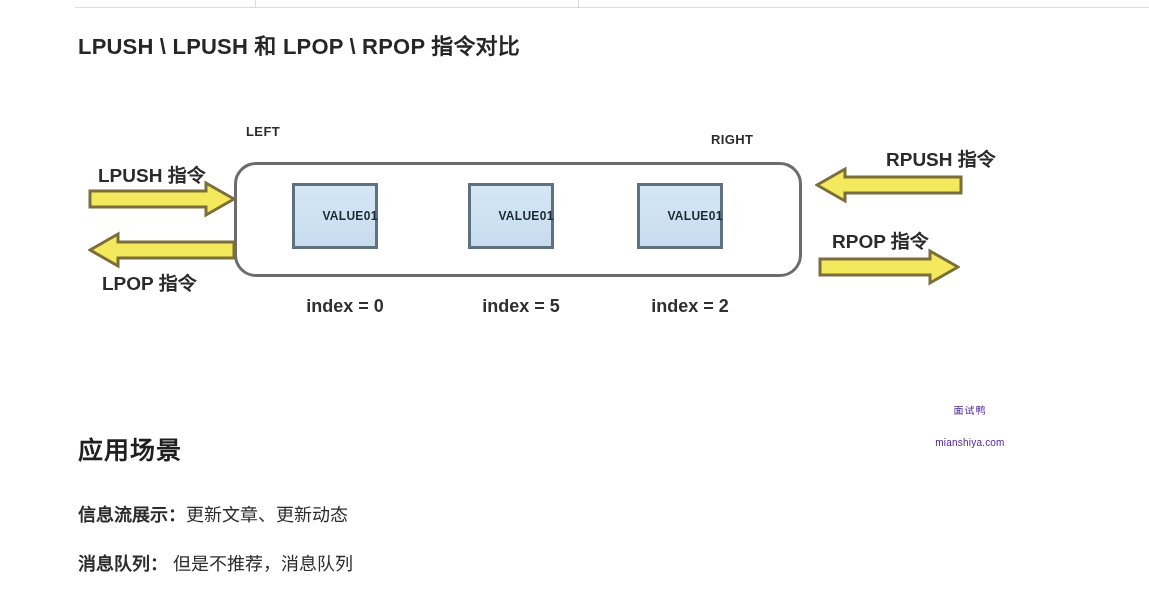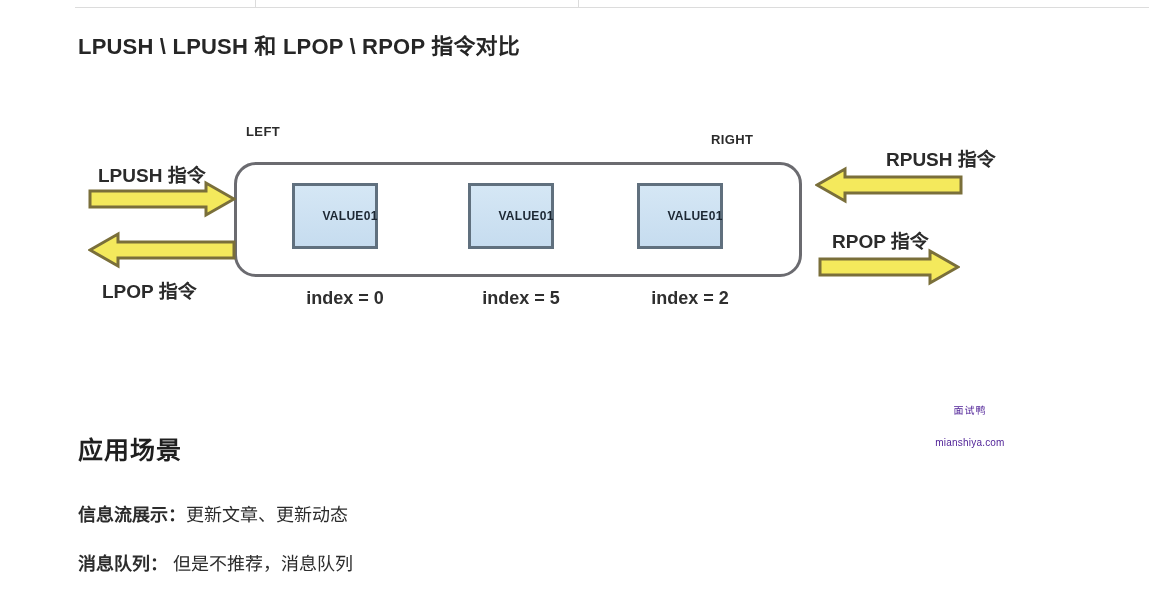--- a/index.html
+++ b/index.html
@@ -101,21 +101,21 @@
     color: #1c2733;
     letter-spacing: 0.3px;
     padding-left: 30px;
   }
   #value-box-0 { left: 292px; }
   #value-box-1 { left: 468px; }
   #value-box-2 { left: 637px; }
 
   .index-label {
     position: absolute;
-    top: 188px;
+    top: 196px;
     width: 160px;
     text-align: center;
     font-size: 18px;
     font-weight: 700;
     color: #2f2f2f;
     white-space: nowrap;
   }
   #index-label-0 { left: 265px; }
   #index-label-1 { left: 441px; }
   #index-label-2 { left: 610px; }
@@ -128,21 +128,21 @@
   #arrow-rpop  { left: 818px; top: 148px; }
 
   .arrow-caption {
     position: absolute;
     font-size: 19px;
     font-weight: 700;
     color: #2b2b2b;
     white-space: nowrap;
   }
   #caption-lpush { left: 98px;  top: 60px; text-align: center;  }
-  #caption-lpop  { left: 102px; top: 176px; }
+  #caption-lpop  { left: 102px; top: 168px; }
   #caption-rpush { left: 886px; top: 44px;  }
   #caption-rpop  { left: 832px; top: 126px; }
 
   
   #watermark {
     position: absolute;
     left: 925px;
     top: 305px;
     width: 90px;
     text-align: center;

